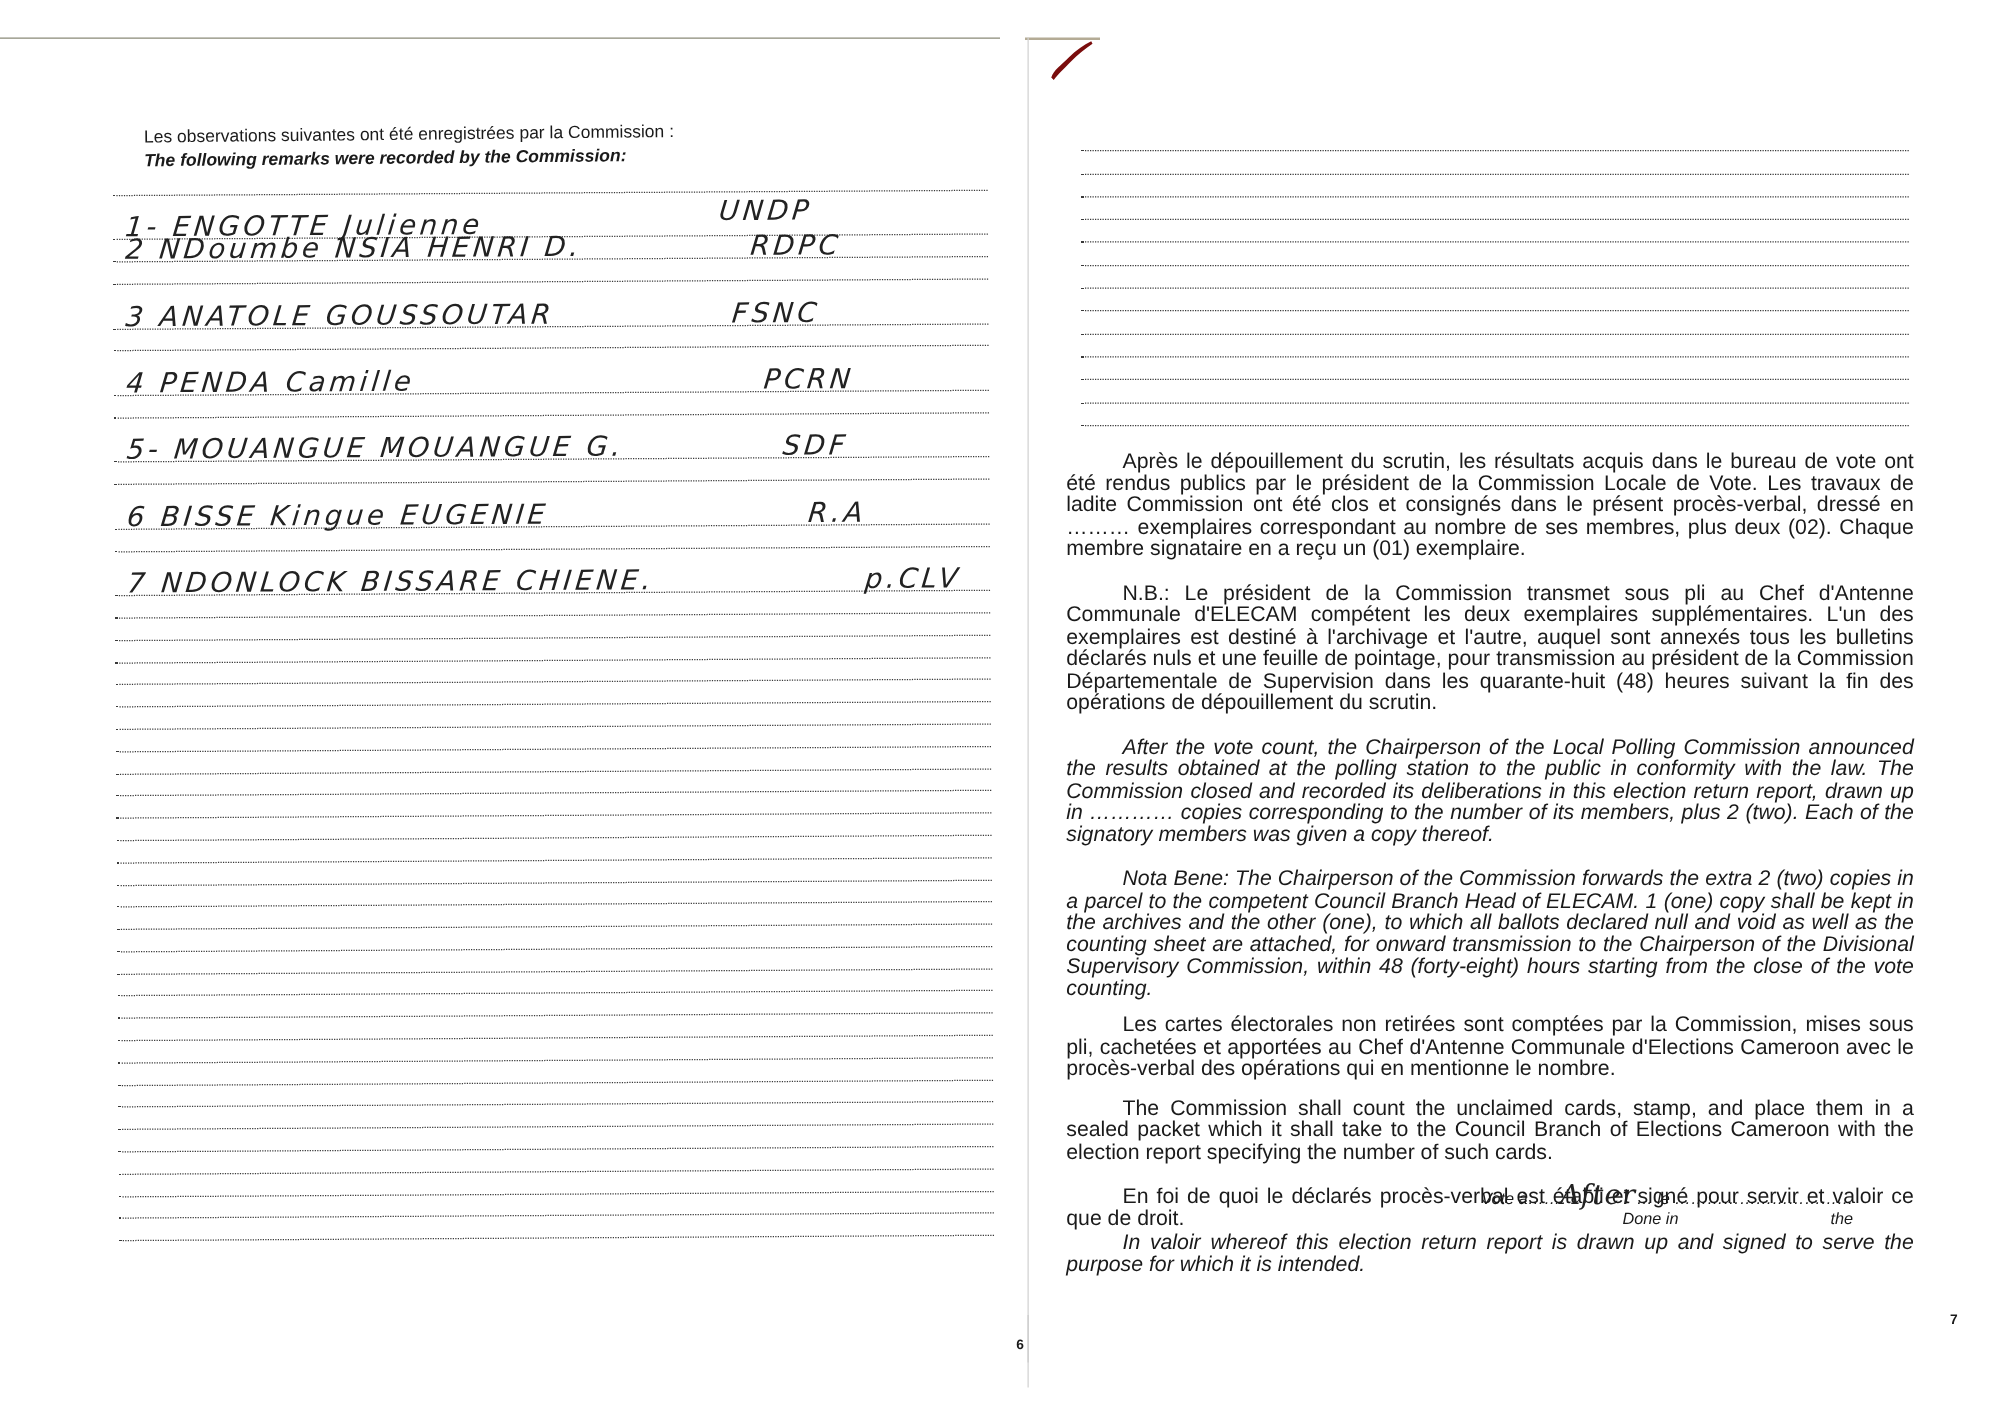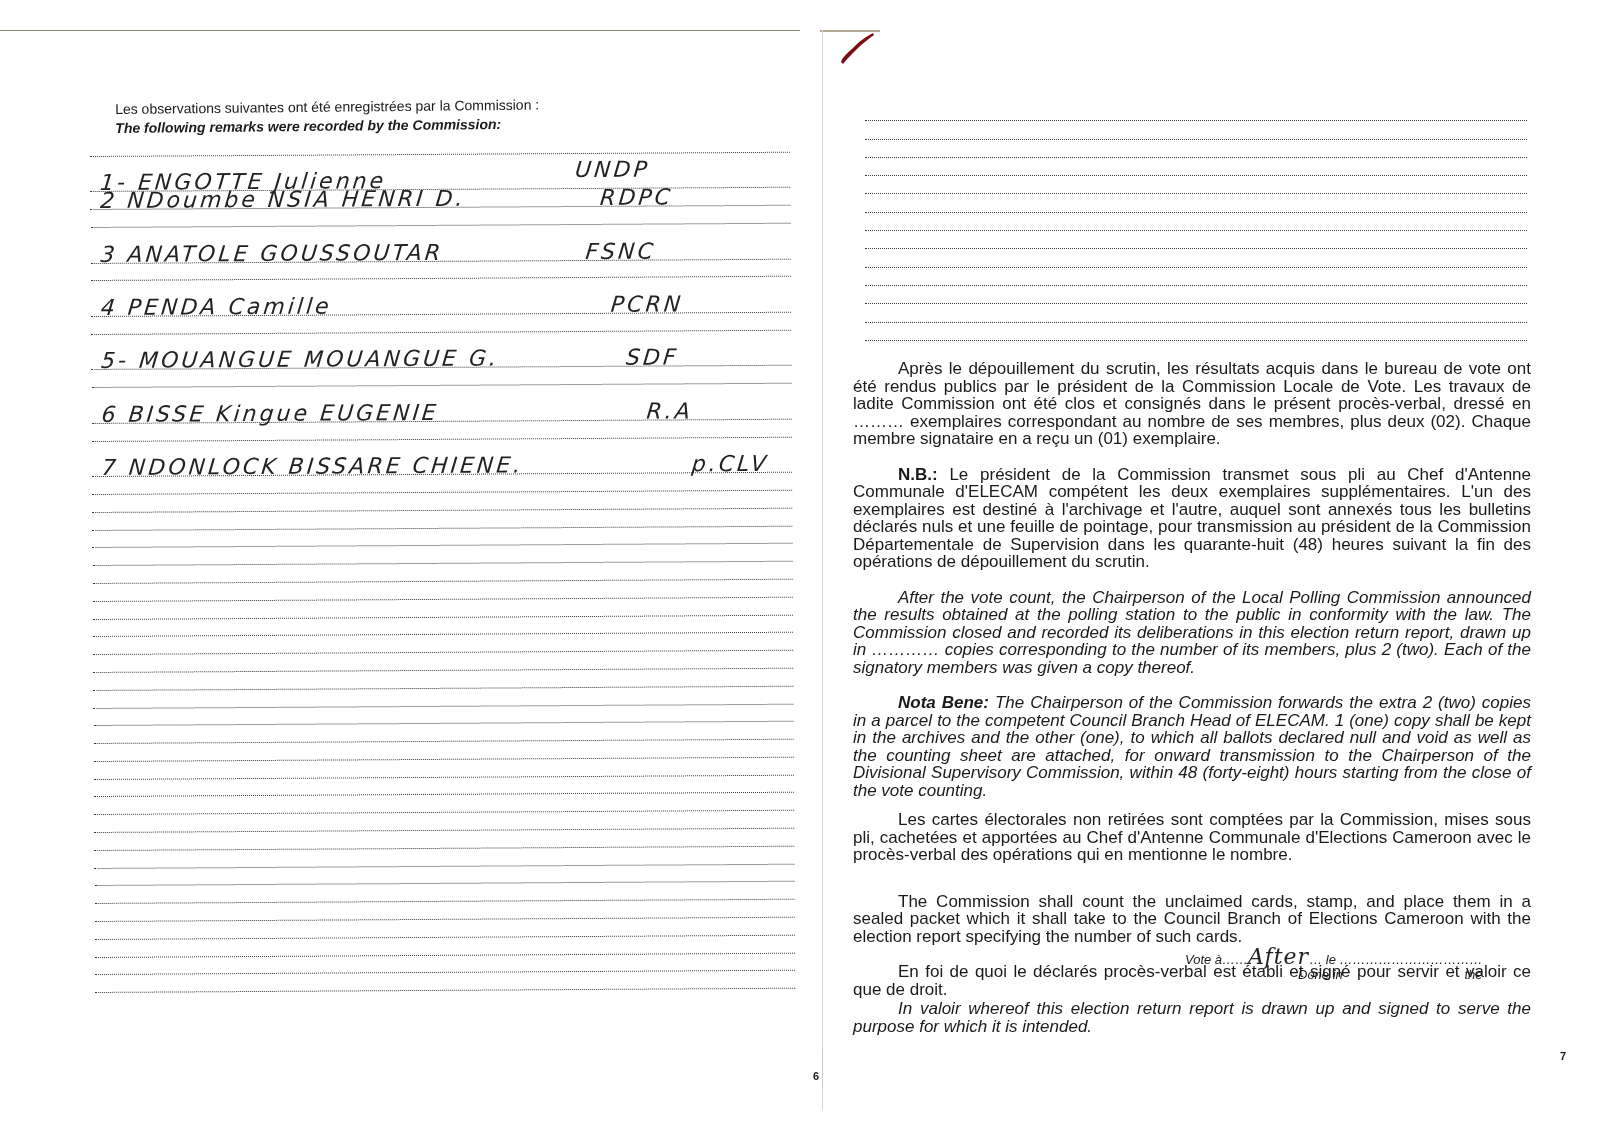--- a/index.html
+++ b/index.html
@@ -25,21 +25,21 @@
   .left-lines { left:90px; top:127px; width:700px; transform:rotate(-0.35deg); transform-origin:left top; }
   .right-lines { left:865px; top:103px; width:662px; }
   .right-lines .dotline { height:18.3px; }
 
   .hw { position:absolute; left:10px; bottom:-4px; font-family:"DejaVu Sans", sans-serif; font-size:22px; letter-spacing:3px; color:#222; font-style:italic; white-space:nowrap; transform:skewX(-6deg); }
   .entry { height:35.6px; position:relative; border-bottom:1.6px dotted #3a3a3a; box-sizing:border-box; }
 
   .text-block { position:absolute; left:853px; width:678px; font-size:17px; line-height:17.5px; text-align:justify; }
   .text-block p { margin:0 0 12px 0; text-indent:45px; }
   .text-block .it { font-style:italic; }
-  .b { font-weight:bold; }
+  .b { font-weight:normal; }
 
   .sig-area { position:absolute; left:1185px; top:944px; font-size:13px; font-style:italic; }
   .sig-area .line1 { white-space:nowrap; }
   .sig-area .city { font-family:"DejaVu Serif", serif; font-size:22px; font-style:italic; color:#222; letter-spacing:1px; }
   .sig-area .line2 { margin-top:-2px;text-align:right; }
 
   .pagenum { position:absolute; font-size:11px; font-weight:bold; }
   .pn-left { left:813px; top:1058px; }
   .pn-right { left:1560px; top:1050px; }
   .pn-box-l { position:absolute; left:800px; top:1040px; width:22px; height:38px; border-right:1px solid #ccc; }
@@ -170,21 +170,21 @@
   <div class="dotline"></div>
   <div class="dotline"></div>
 </div>
 
 <div class="text-block" style="top:360px;">
   <p>Après le dépouillement du scrutin, les résultats acquis dans le bureau de vote ont été rendus publics par le président de la Commission Locale de Vote. Les travaux de ladite Commission ont été clos et consignés dans le présent procès-verbal, dressé en ……… exemplaires correspondant au nombre de ses membres, plus deux (02). Chaque membre signataire en a reçu un (01) exemplaire.</p>
   <p style="margin-top:18px;"><span class="b">N.B.:</span><span> Le président de la Commission transmet sous pli au Chef d'Antenne Communale d'ELECAM compétent les deux exemplaires supplémentaires. L'un des exemplaires est destiné à l'archivage et l'autre, auquel sont annexés tous les bulletins déclarés nuls et une feuille de pointage, pour transmission au président de la Commission Départementale de Supervision dans les quarante-huit (48) heures suivant la fin des opérations de dépouillement du scrutin.</span></p>
   <p class="it" style="margin-top:18px;">After the vote count, the Chairperson of the Local Polling Commission announced the results obtained at the polling station to the public in conformity with the law. The Commission closed and recorded its deliberations in this election return report, drawn up in ………… copies corresponding to the number of its members, plus 2 (two). Each of the signatory members was given a copy thereof.</p>
   <p class="it" style="margin-top:18px;"><span class="b">Nota Bene:</span><span> The Chairperson of the Commission forwards the extra 2 (two) copies in a parcel to the competent Council Branch Head of ELECAM. 1 (one) copy shall be kept in the archives and the other (one), to which all ballots declared null and void as well as the counting sheet are attached, for onward transmission to the Chairperson of the Divisional Supervisory Commission, within 48 (forty-eight) hours starting from the close of the vote counting.</span></p>
   <p style="margin-top:4px;">Les cartes électorales non retirées sont comptées par la Commission, mises sous pli, cachetées et apportées au Chef d'Antenne Communale d'Elections Cameroon avec le procès-verbal des opérations qui en mentionne le nombre.</p>
-  <p style="margin-top:29px;">The Commission shall count the unclaimed cards, stamp, and place them in a sealed packet which it shall take to the Council Branch of Elections Cameroon with the election report specifying the number of such cards.</p>
+  <p style="margin-top:14px;">The Commission shall count the unclaimed cards, stamp, and place them in a sealed packet which it shall take to the Council Branch of Elections Cameroon with the election report specifying the number of such cards.</p>
   <p style="margin:18px 0 2px 0;">En foi de quoi le déclarés procès-verbal est établi et signé pour servir et valoir ce que de droit.</p>
   <p class="it">In valoir whereof this election return report is drawn up and signed to serve the purpose for which it is intended.</p>
 </div>
 
 <div class="sig-area">
   <div class="line1">
     <span>Vote à</span><span>……</span><span class="city">After</span><span>… </span><span>le</span>
     <span>……………………………</span>
   </div>
   <div class="line2">

